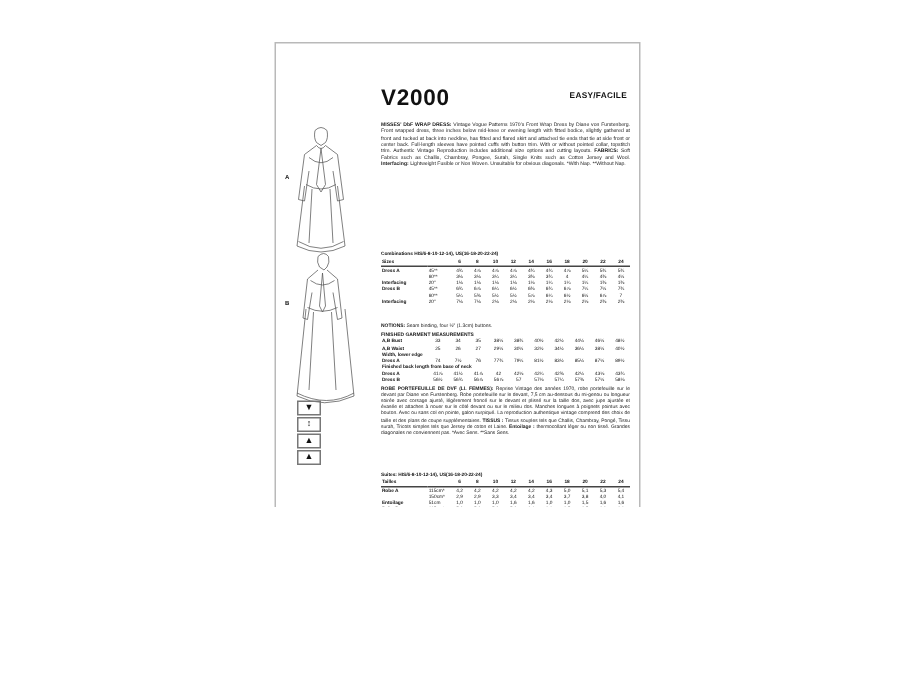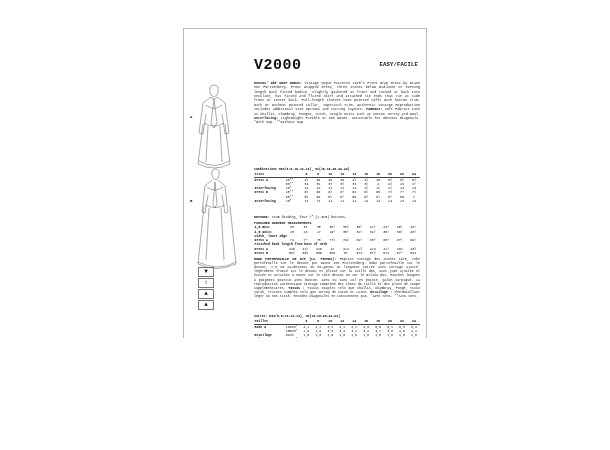--- a/index.html
+++ b/index.html
@@ -9,21 +9,20 @@
     height: 450px;
     background: #ffffff;
     font-family: "Liberation Sans", sans-serif;
   }
   #page {
     position: relative;
     width: 610px;
     height: 338px;
     background: #ffffff;
     overflow: hidden;
-    font-family: Liberation Mono, monospace;
   }
   #sheet {
     position: absolute;
     left: 183px;
     top: 28px;
     width: 244px;
     height: 394px;
     background: #ffffff;
     border: 1px solid #b9b9b9;
     box-sizing: border-box;

